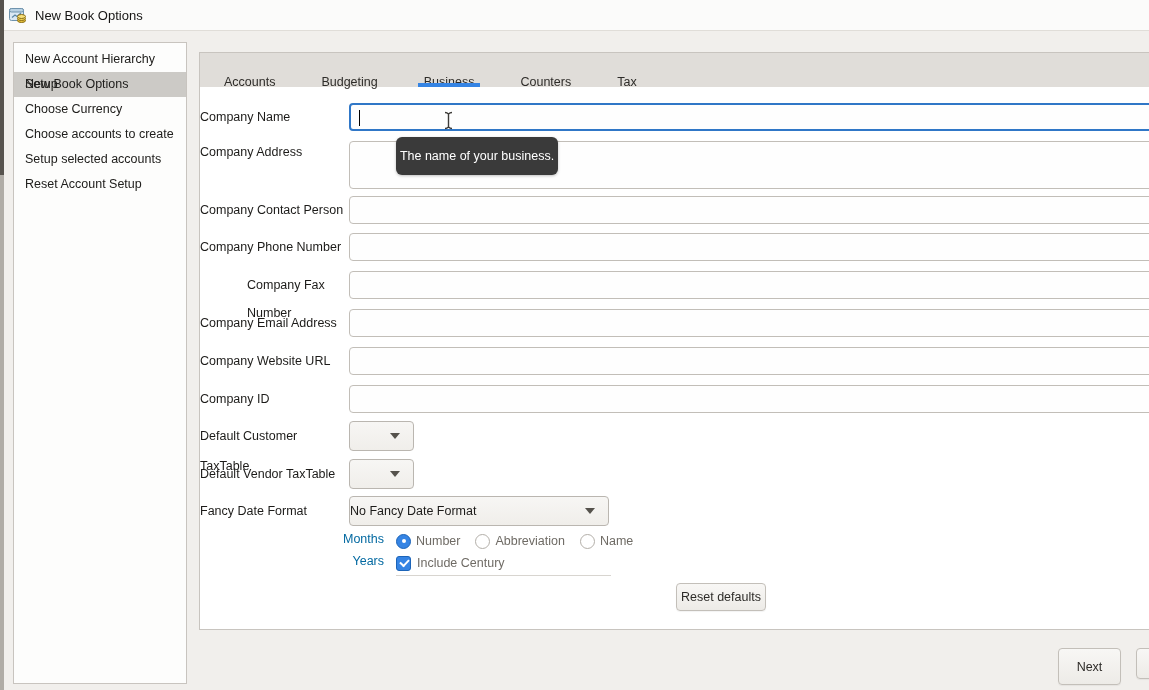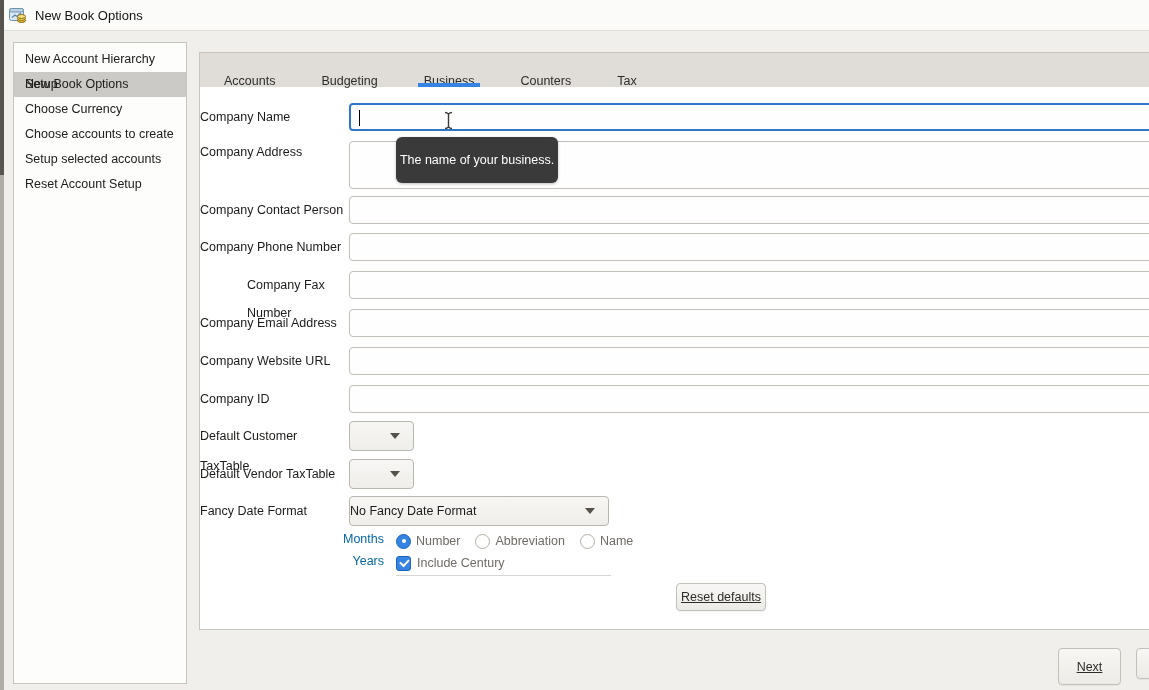--- a/index.html
+++ b/index.html
@@ -32,21 +32,21 @@
   .sidebar-item { height:25px; line-height:25px; padding-left:11px; font-size:12.5px; color:#21201e; }
   .sidebar-item.selected { background:#cccac6; }
 
   
   .main-panel {
     position:absolute; left:199px; top:52px; width:960px; height:578px;
     background:#ffffff; border:1px solid #c8c4bf; z-index:2;
   }
 
   .tabbar { height:34px; background:#e0ddd9; display:flex; align-items:stretch; padding-left:1px; }
-  .tab { padding:12px 23px; line-height:33px; position:relative; font-size:12.5px; color:#2e2c29; cursor:default; }
+  .tab { padding:0 23px; line-height:33px; position:relative; font-size:12.5px; color:#2e2c29; cursor:default;margin-top:13px; }
   .tab.active::after { content:""; position:absolute; left:17px; right:17px; bottom:0; height:4px; background:#3584e4; }
 
   .form { position:relative; height:543px; }
 
   .flabel { position:absolute; left:0; width:144px; color:#1c1b19; }
   .tinput {
     position:absolute; left:149px; right:0; height:28px;
     background:#fefefe; border:1px solid #c2beb8; border-radius:4px;
     font: inherit; padding:0 8px; color:#1c1b19; outline:none;
   }
@@ -84,28 +84,27 @@
   .opt-item { display:flex; align-items:center; margin-right:15px; color:#6f6b65; font-size:12.5px; }
 
   .group-rule { position:absolute; left:196px; width:215px; height:1px; background:#d8d5d0; }
 
   .btn {
     background:linear-gradient(#f8f7f5,#edebe7);
     border:1px solid #c3bfb9; border-radius:4px;
     font-family:inherit; font-size:12.5px; color:#2e2c29;
     display:flex; align-items:center; justify-content:center;
     box-shadow:0 1px 1px rgba(0,0,0,0.05);
-    text-decoration:underline;
   }
   .reset-btn { position:absolute; left:476px; top:496px; width:90px; height:28px; }
   .next-btn { position:absolute; left:1058px; top:648px; width:63px; height:37px; z-index:4; }
   .partial-btn { position:absolute; left:1136px; top:648px; width:40px; height:31px; z-index:4; }
 
   .tooltip {
-    position:absolute; left:196px; top:50px; width:162px; height:46px;
+    position:absolute; left:196px; top:50px; width:162px; height:38px;
     background:#3a3a3a; border-radius:6px; color:#fff;
     display:flex; align-items:center; justify-content:center;
     font-size:12.5px; z-index:20; box-shadow:0 1px 3px rgba(0,0,0,0.25);text-align:right;
   }
 
   .caret { position:absolute; left:8px; top:5px; width:1px; height:16px; background:#000; }
   .ibeam-cursor { position:absolute; left:243px; top:24px; z-index:25; }
 </style>
 </head>
 <body>

